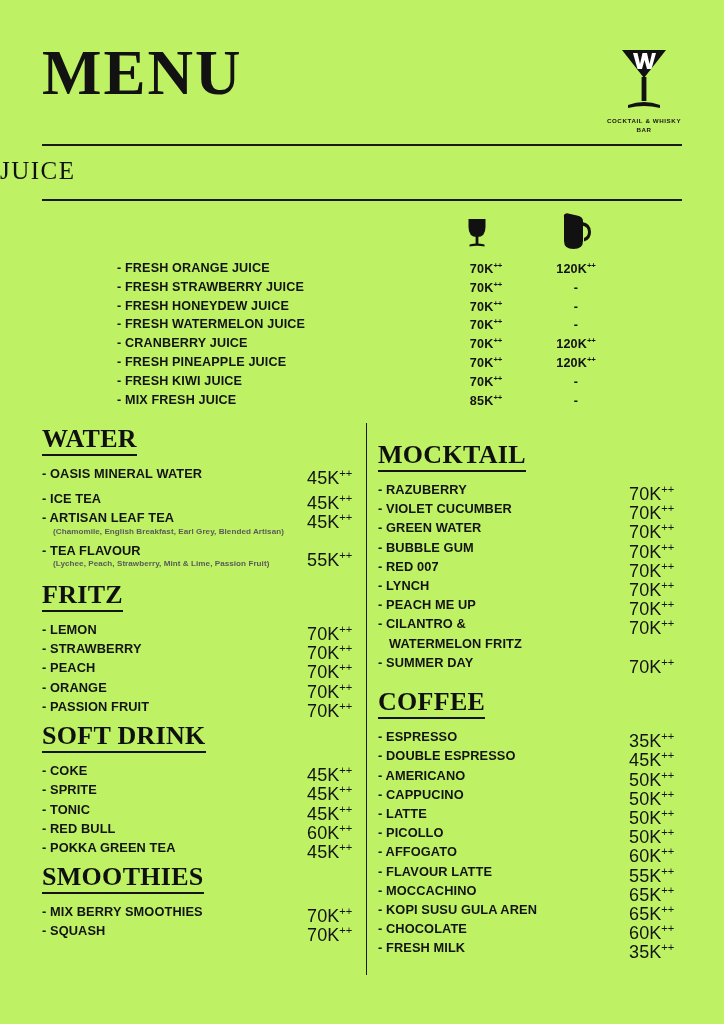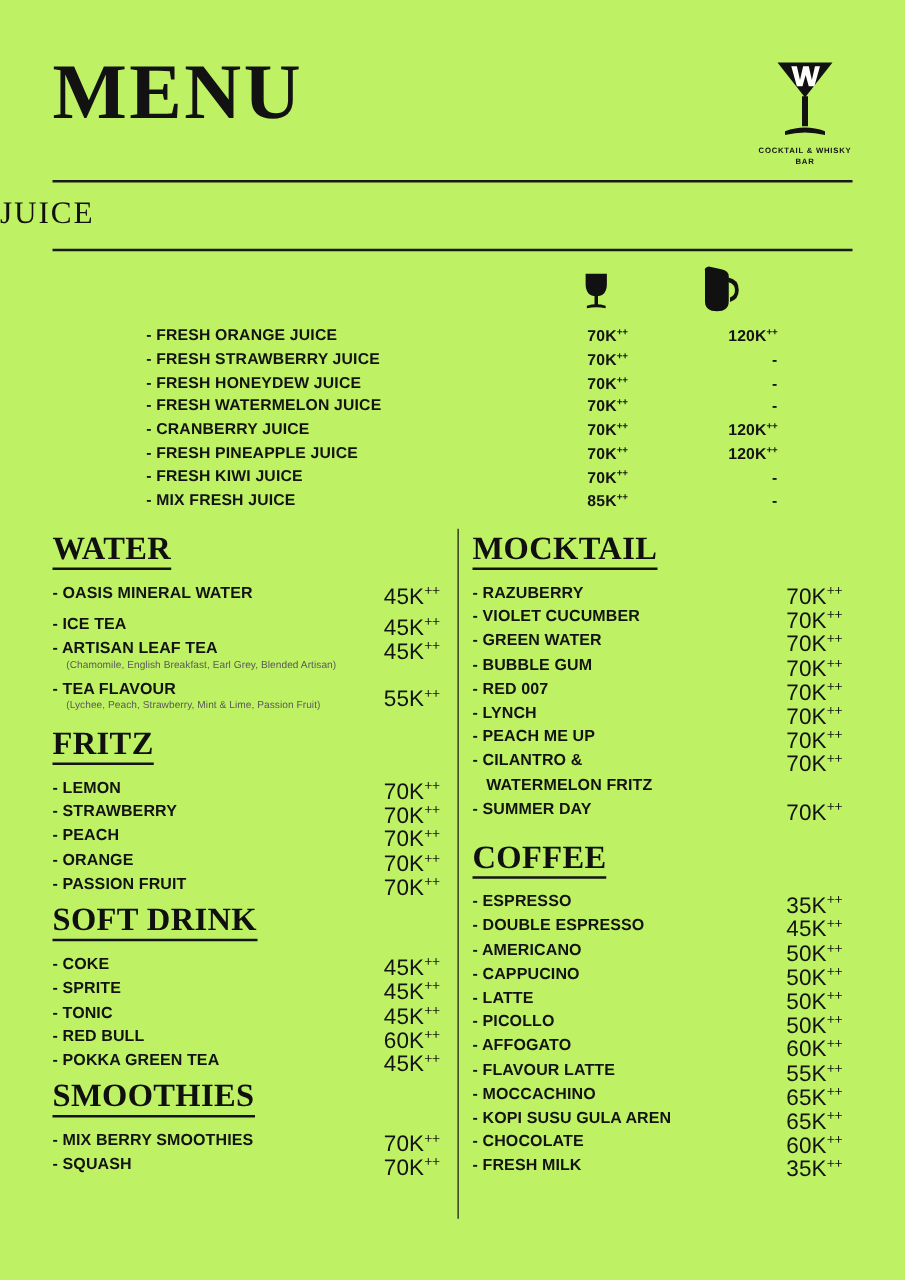--- a/index.html
+++ b/index.html
@@ -114,38 +114,38 @@
   .juice-row .jp1 {
     position: absolute;
     left: 440px;
     width: 92px;
     text-align: center;
   }
   .juice-row .jp2 {
     position: absolute;
     left: 530px;
     width: 92px;
-    text-align: right;
+    text-align: center;
   }
 
   
   .divider-v {
     position: absolute;
     left: 366px;
     top: 423px;
     width: 0;
     height: 552px;
     border-left: 1.6px solid #1a1a1a;
   }
   .col {
     position: absolute;
     top: 425px;
   }
   .col-left  { left: 42px;  width: 310px; }
-  .col-right { left: 378px; width: 296px; }
+  .col-right { left: 378px; width: 296px; margin-top: 16px; }
 
   .sec-head {
     font-family: "Liberation Serif", "DejaVu Serif", serif;
     font-size: 26px;
     font-weight: 700;
     letter-spacing: 0.3px;
     color: #101010;
     line-height: 1.04;
     display: inline-block;
     border-bottom: 2.2px solid #141414;
@@ -170,21 +170,21 @@
     font-size: 18px;
     font-weight: 400;
     white-space: nowrap;
   }
   .item .cont {
     display: block;
     padding-left: 11px;
   }
   .desc {
     font-size: 8.1px;
-    font-weight: 400;
+    font-weight: 700;
     letter-spacing: 0.05px;
     color: #5a5a5a;
     line-height: 10.6px;
     padding-left: 11px;
     padding-right: 64px;
     margin-top: -0.5px;
   }
 
   .sup { font-size: 0.62em; vertical-align: super; letter-spacing: -0.2px; }
 

